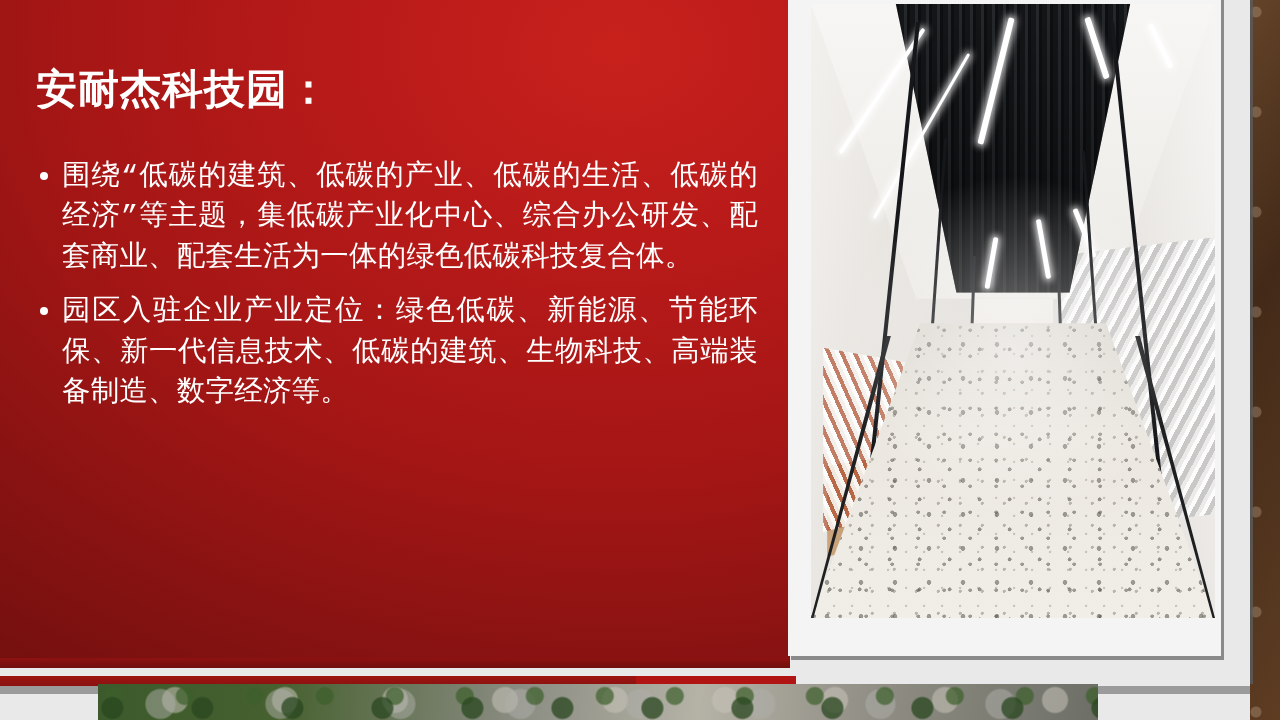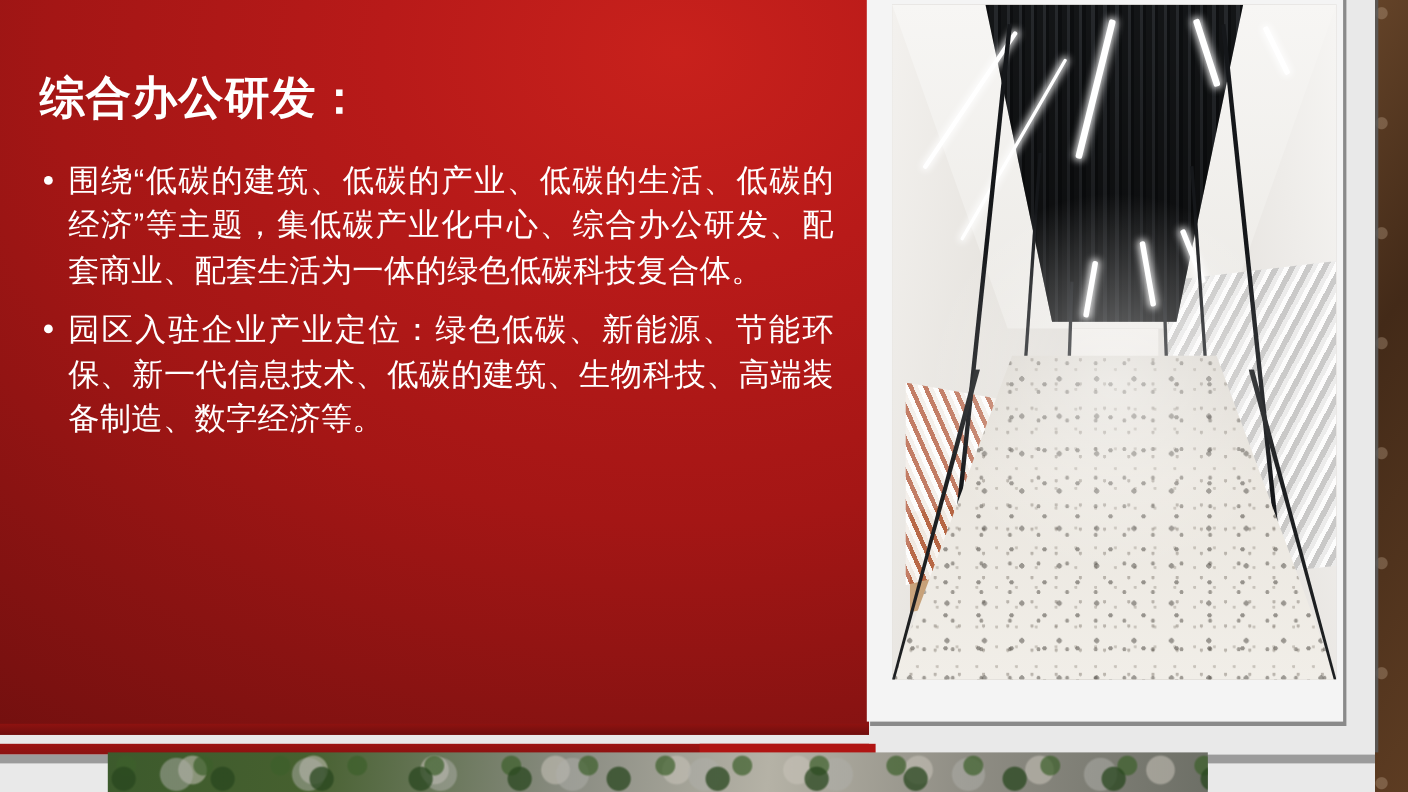--- a/index.html
+++ b/index.html
@@ -66,22 +66,23 @@
     color: #ffffff;
     letter-spacing: 1px;
     line-height: 1.25;
     white-space: nowrap;
   }
 
   
   .bullet-list {
     position: absolute;
     left: 40px;
-    top: 151px;
+    top: 163px;
     width: 722px;
+    font-family: Liberation Mono, monospace;
   }
   .bullet-item {
     position: relative;
     padding-left: 26px;
     margin-bottom: 14px;
     color: #ffffff;
     font-size: 28.5px;
     line-height: 1.42;
     letter-spacing: 0.2px;
     text-align: justify;
@@ -292,21 +293,21 @@
 <body>
 
 <div id="stage">
 
   <div class="bg-texture"></div>
 
   <div class="slide-sheet">
 
     <div class="red-panel">
 
-      <div class="slide-title">综合办公研发：</div>
+      <div class="slide-title">安耐杰科技园：</div>
 
       <div class="bullet-list">
         <div class="bullet-item">围绕“低碳的建筑、低碳的产业、低碳的生活、低碳的经济”等主题，集低碳产业化中心、综合办公研发、配套商业、配套生活为一体的绿色低碳科技复合体。</div>
         <div class="bullet-item">园区入驻企业产业定位：绿色低碳、新能源、节能环保、新一代信息技术、低碳的建筑、生物科技、高端装备制造、数字经济等。</div>
       </div>
     </div>
 
     <div class="bottom-band"></div>
 
     <div class="photo-frame">

